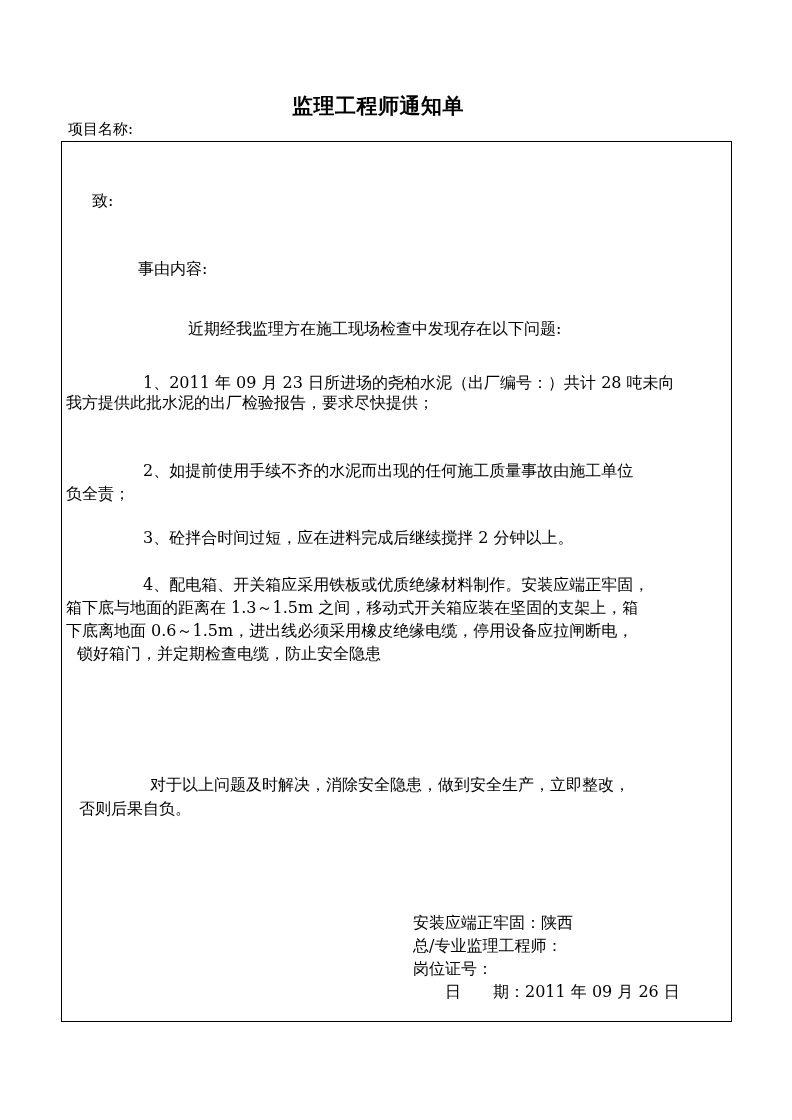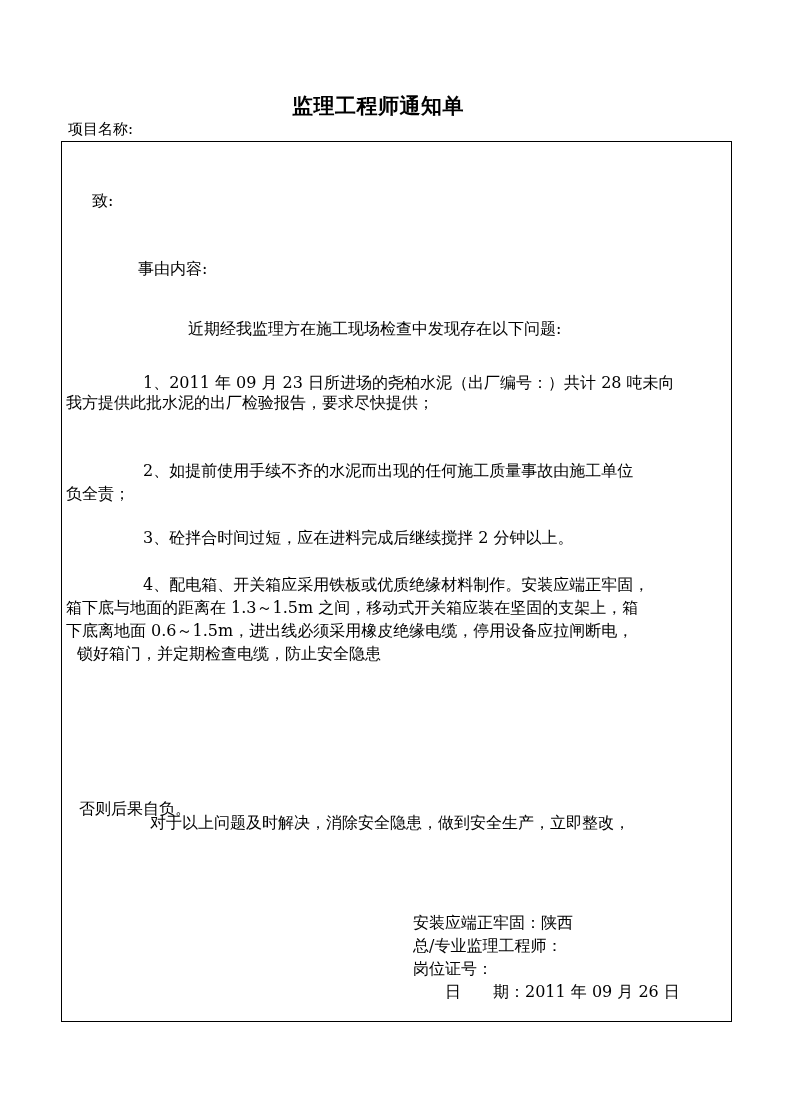--- a/index.html
+++ b/index.html
@@ -30,21 +30,21 @@
 <div class="abs t" style="left:143px; top:460px;">2、如提前使用手续不齐的水泥而出现的任何施工质量事故由施工单位</div>
 <div class="abs t" style="left:66px; top:483px;">负全责；</div>
 
 <div class="abs t" style="left:143px; top:527px;">3、砼拌合时间过短，应在进料完成后继续搅拌 2 分钟以上。</div>
 
 <div class="abs t" style="left:143px; top:574px;">4、配电箱、开关箱应采用铁板或优质绝缘材料制作。安装应端正牢固，</div>
 <div class="abs t" style="left:66px; top:597px;">箱下底与地面的距离在 1.3～1.5m 之间，移动式开关箱应装在坚固的支架上，箱</div>
 <div class="abs t" style="left:66px; top:620px;">下底离地面 0.6～1.5m，进出线必须采用橡皮绝缘电缆，停用设备应拉闸断电，</div>
 <div class="abs t" style="left:66px; top:643px;margin-left:11px;">锁好箱门，并定期检查电缆，防止安全隐患</div>
 
-<div class="abs t" style="left:150px; top:812px;">对于以上问题及时解决，消除安全隐患，做到安全生产，立即整改，</div>
+<div class="abs t" style="left:150px; top:775px;font-family:Liberation Mono, monospace;">对于以上问题及时解决，消除安全隐患，做到安全生产，立即整改，</div>
 <div class="abs t" style="left:79px; top:798px;">否则后果自负。</div>
 
 <div class="abs t" style="left:413px; top:912px;">安装应端正牢固：陕西</div>
 <div class="abs t" style="left:413px; top:935px;">总/专业监理工程师：</div>
 <div class="abs t" style="left:413px; top:958px;">岗位证号：</div>
 <div class="abs t" style="left:413px; top:981px;margin-left:32px;">
   <span>日　　期：</span><span>2011 年 09 月 26 日</span>
 </div>
 
 </body></html>

